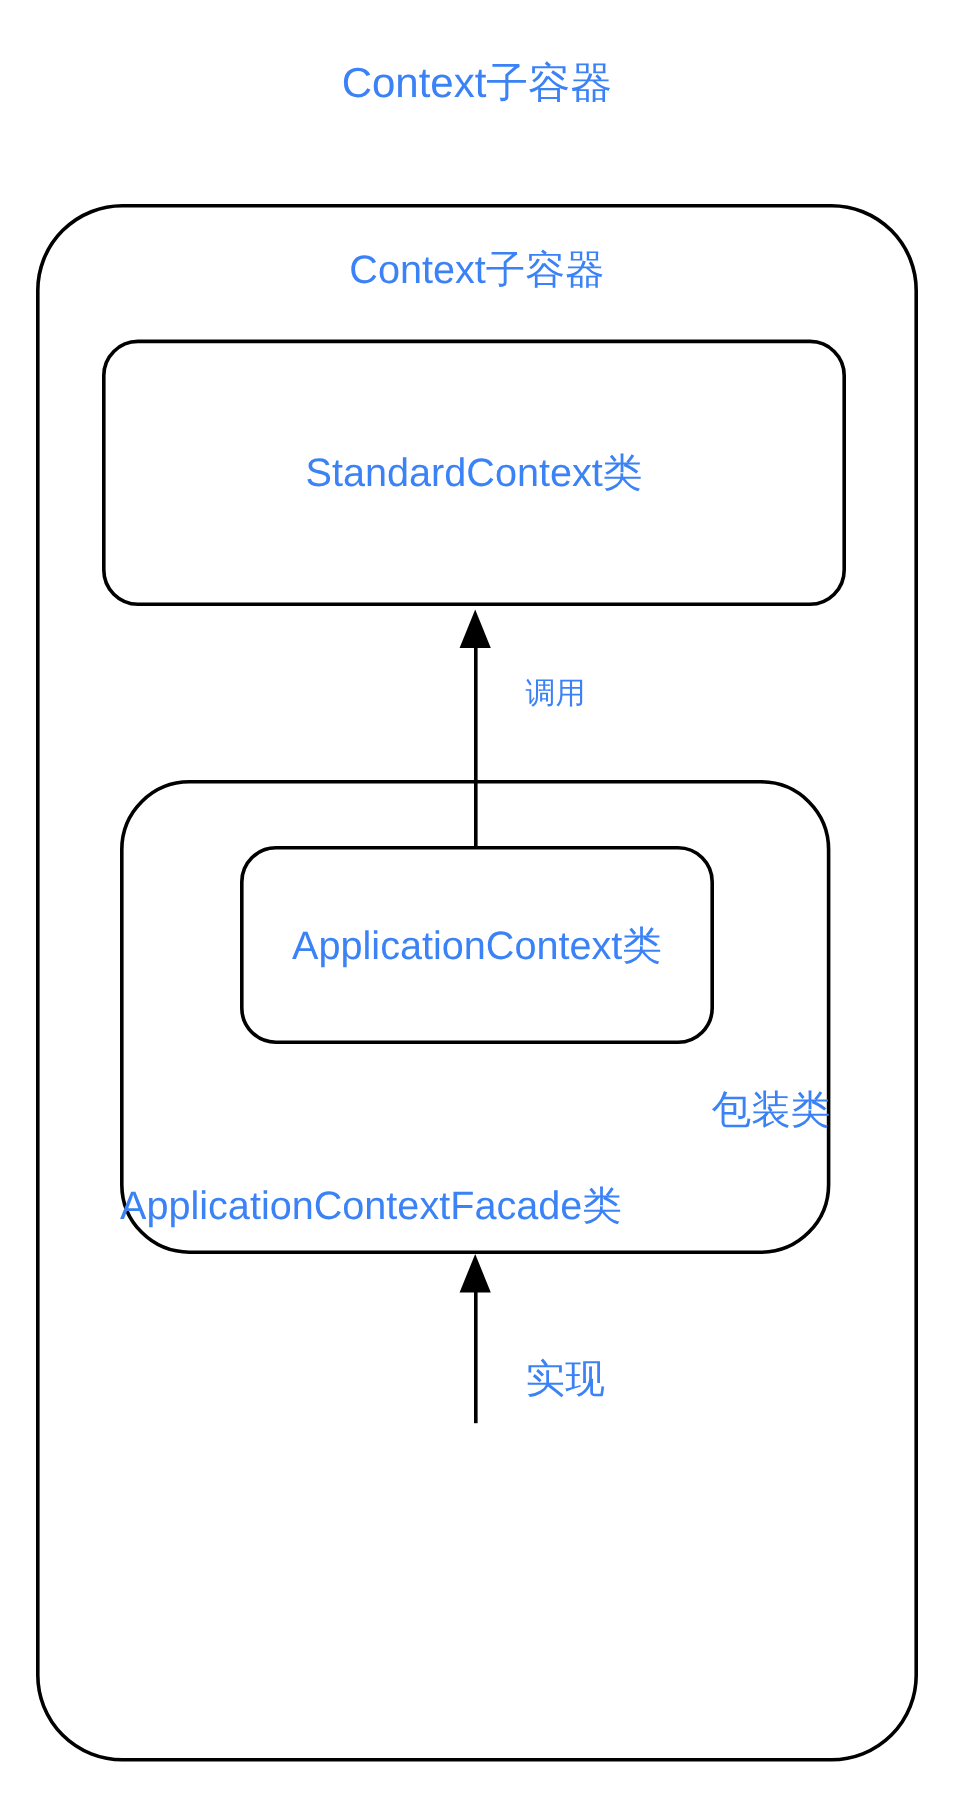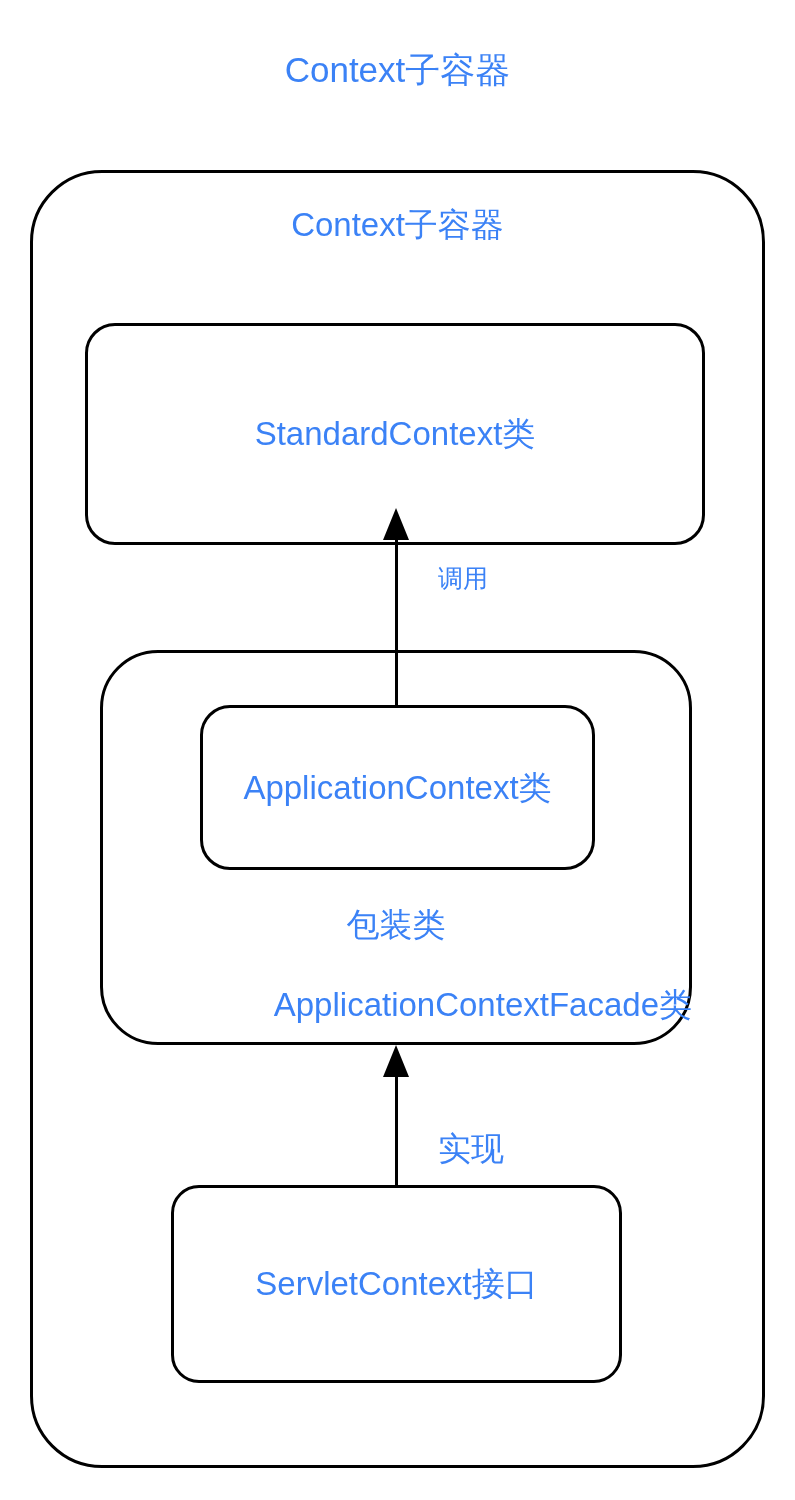--- a/index.html
+++ b/index.html
@@ -34,34 +34,34 @@
   }
   
   .outer { left: 30px; top: 170px; width: 735px; height: 1298px; border-radius: 72px; }
   .outer-label {
     position: absolute;
     left: 30px; top: 206px; width: 735px;
     text-align: center;
     font-size: 33px;
   }
   
-  .standard { left: 85px; top: 283px; width: 620px; height: 222px; border-radius: 30px; margin-top: 40px; }
+  .standard { left: 85px; top: 283px; width: 620px; height: 222px; border-radius: 30px; }
   
   .middle { left: 100px; top: 650px; width: 592px; height: 395px; border-radius: 58px; }
   .appctx { left: 200px; top: 705px; width: 395px; height: 165px; border-radius: 30px; text-align: right; }
   .wrapper-note {
     position: absolute;
     left: 100px; top: 906px; width: 592px;
-    text-align: center;
+    text-align: right;
     font-size: 33px;
   }
   .facade-label {
     position: absolute;
     left: 100px; top: 986px; width: 592px;
-    text-align: right;
+    text-align: left;
     font-size: 33px;
   }
   
   .servlet { left: 171px; top: 1185px; width: 451px; height: 198px; border-radius: 28px; }
   
   .arrow-line {
     position: absolute;
     width: 3px;
     background: #000000;
   }
@@ -93,23 +93,20 @@
     <span class="txt">StandardContext类</span>
   </div>
 
   <div class="box middle"></div>
   <div class="box node appctx">
     <span class="txt">ApplicationContext类</span>
   </div>
   <div class="wrapper-note txt">包装类</div>
   <div class="facade-label txt">ApplicationContextFacade类</div>
 
-  <div class="box node servlet">
-    <span class="txt">ServletContext接口</span>
-  </div>
 
   <div class="arrow-line arrow1-line"></div>
   <div class="arrow-head arrow1-head"></div>
   <div class="label-call txt">调用</div>
 
   <div class="arrow-line arrow2-line"></div>
   <div class="arrow-head arrow2-head"></div>
   <div class="label-implement txt">实现</div>
 
 </div>

